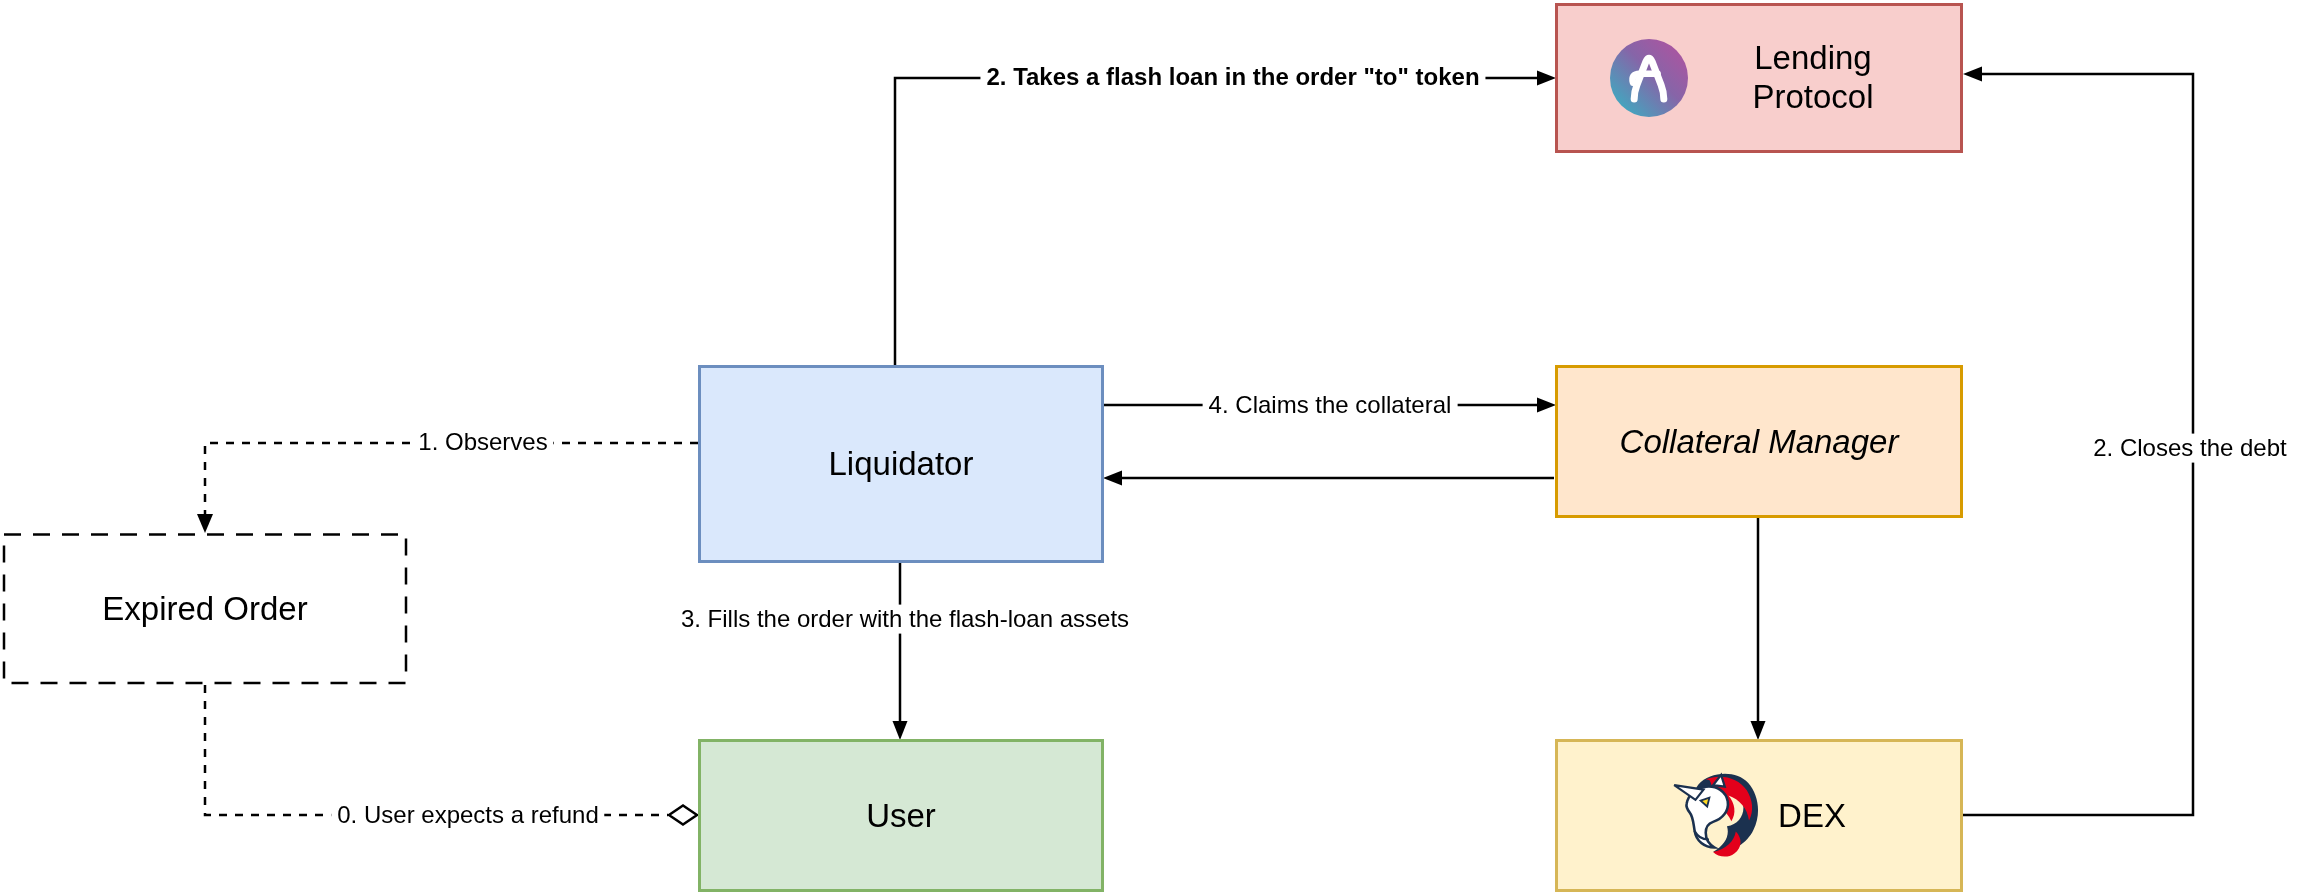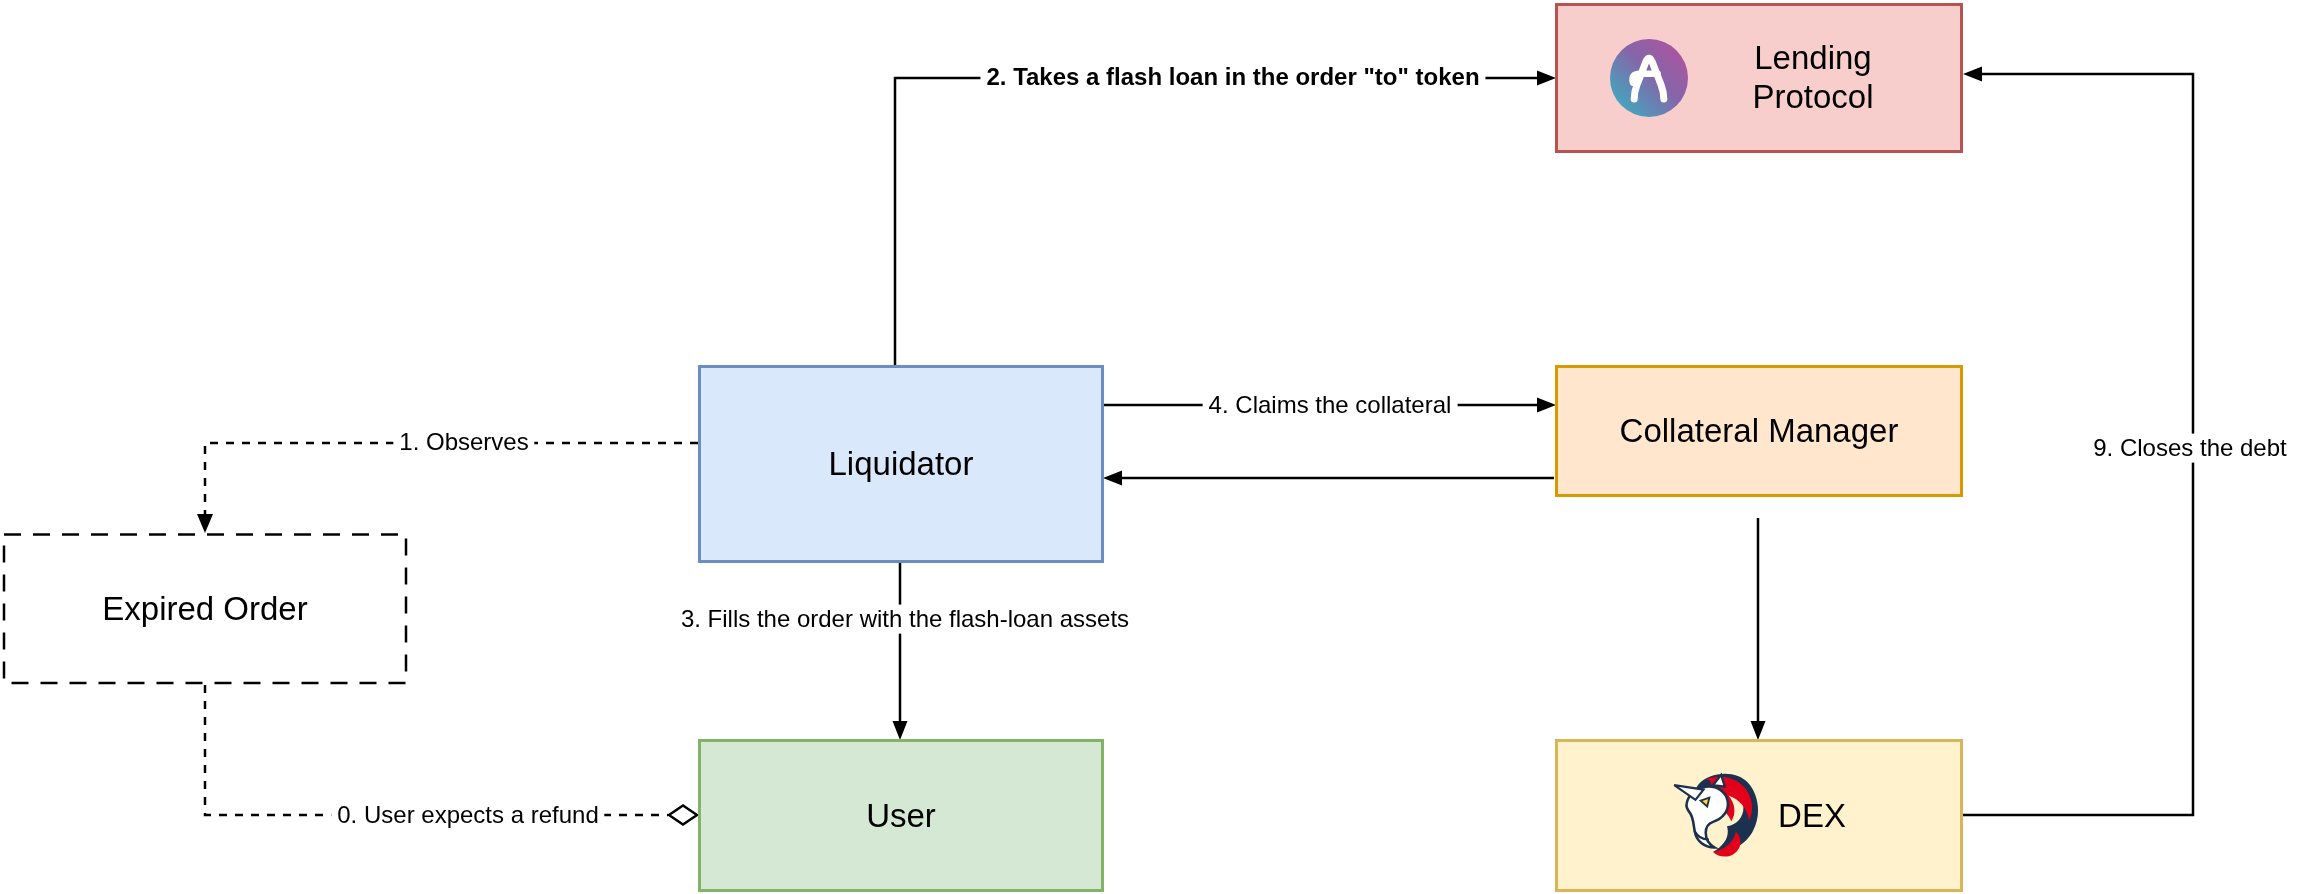--- a/index.html
+++ b/index.html
@@ -22,21 +22,21 @@
     box-sizing: border-box;
     display: flex;
     align-items: center;
     justify-content: center;
     font-size: 33px;
     color: #000000;
     text-align: center;
   }
   .node-lending   { left: 1555px; top: 3px;   width: 408px; height: 150px; background: #f8cecc; border: 3px solid #b85450; gap: 30px; }
   .node-liquidator{ left: 698px;  top: 365px; width: 406px; height: 198px; background: #dae8fc; border: 3px solid #6c8ebf; }
-  .node-collateral{ left: 1555px; top: 365px; width: 408px; height: 132px; background: #ffe6cc; border: 3px solid #d79b00; }
+  .node-collateral{ left: 1555px; top: 365px; width: 408px; height: 153px; background: #ffe6cc; border: 3px solid #d79b00; font-style: italic; }
   .node-user      { left: 698px;  top: 739px; width: 406px; height: 153px; background: #d5e8d4; border: 3px solid #82b366; }
   .node-dex       { left: 1555px; top: 739px; width: 408px; height: 153px; background: #fff2cc; border: 3px solid #d6b656; gap: 18px; }
   .node-expired   { left: 2px;    top: 533px; width: 406px; height: 152px; background: transparent; border: none; }
 
   .lending-label { width: 190px; line-height: 1.18; }
 
   .aave-circle {
     width: 78px; height: 78px; border-radius: 50%;
     background: linear-gradient(225deg, #b6509e 0%, #8665a8 45%, #2ebac6 100%);
     display: flex; align-items: center; justify-content: center;
@@ -142,25 +142,25 @@
         <path fill="#ffd923" stroke="#1b314f" stroke-width="2.5" d="M39 42 L51 38 L48 50 Z"></path>
 
         <path fill="none" stroke="#1b314f" stroke-width="3" stroke-linecap="round" d="M31 84 C35 91 42 95 49 95"></path>
       </svg>
     </div>
     <div>DEX</div>
   </div>
 
   <div class="edge-label" style="left:468px; top:815px;">0. User expects a refund</div>
 
-  <div class="edge-label" style="left:464px; top:442px;">1. Observes</div>
+  <div class="edge-label" style="left:483px; top:442px;">1. Observes</div>
 
   <div class="edge-label" style="left:1233px; top:77px;font-weight:bold;">2. Takes a flash loan in the order "to" token</div>
 
   <div class="edge-label" style="left:905px; top:619px;">3. Fills the order with the flash-loan assets</div>
 
   <div class="edge-label" style="left:1330px; top:405px;">4. Claims the collateral</div>
 
 
-  <div class="edge-label" style="left:2190px; top:448px;">9. Closes the debt</div>
+  <div class="edge-label" style="left:2190px; top:448px;">2. Closes the debt</div>
 
 
 </div>
 
 </body></html>

